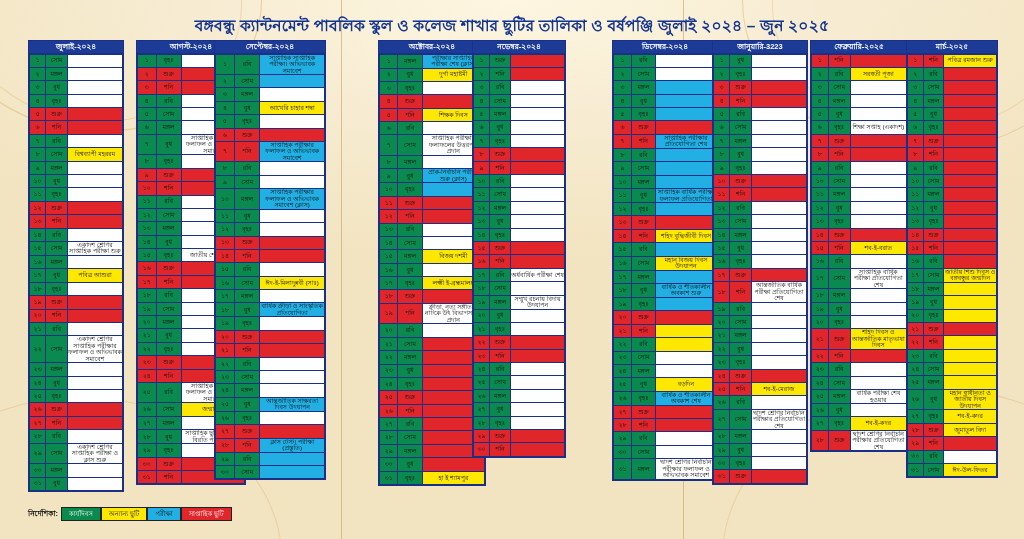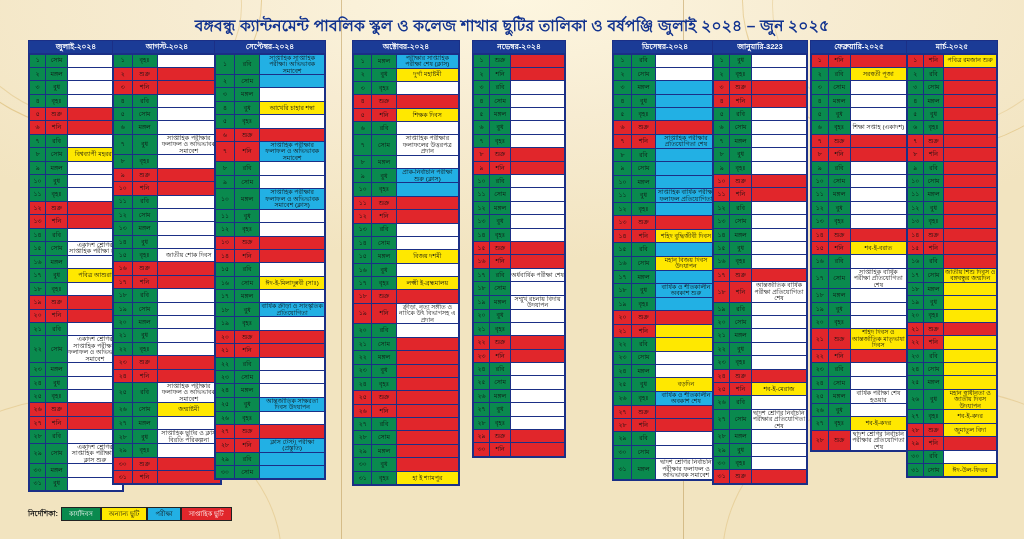--- a/index.html
+++ b/index.html
@@ -310,21 +310,21 @@
               <td class="note c-white"></td>
             </tr>
             <tr>
               <td class="dnum c-green">৩১</td>
               <td class="dday c-green">বুধ</td>
               <td class="note c-white"></td>
             </tr>
           </tbody>
         </table>
       </div>
-      <div class="month" style="left: 112px; width: 110px;">
+      <div class="month" style="left: 136px; width: 110px;">
         <div class="mhead">আগস্ট-২০২৪</div>
         <table class="cal">
           <tbody>
             <tr>
               <td class="dnum c-green">১</td>
               <td class="dday c-green">বৃহঃ</td>
               <td class="note c-white"></td>
             </tr>
             <tr>
               <td class="dnum c-red">২</td>
@@ -629,21 +629,21 @@
               <td class="note c-cyan"></td>
             </tr>
             <tr>
               <td class="dnum c-green">৩০</td>
               <td class="dday c-green">সোম</td>
               <td class="note c-cyan"></td>
             </tr>
           </tbody>
         </table>
       </div>
-      <div class="month" style="left: 352px; width: 108px;">
+      <div class="month" style="left: 378px; width: 108px;">
         <div class="mhead">অক্টোবর-২০২৪</div>
         <table class="cal">
           <tbody>
             <tr>
               <td class="dnum c-green">১</td>
               <td class="dday c-green">মঙ্গল</td>
               <td class="note c-cyan">পরীক্ষার সাপ্তাহিক পরীক্ষা শেষ (ক্লাস)</td>
             </tr>
             <tr>
               <td class="dnum c-green">২</td>

